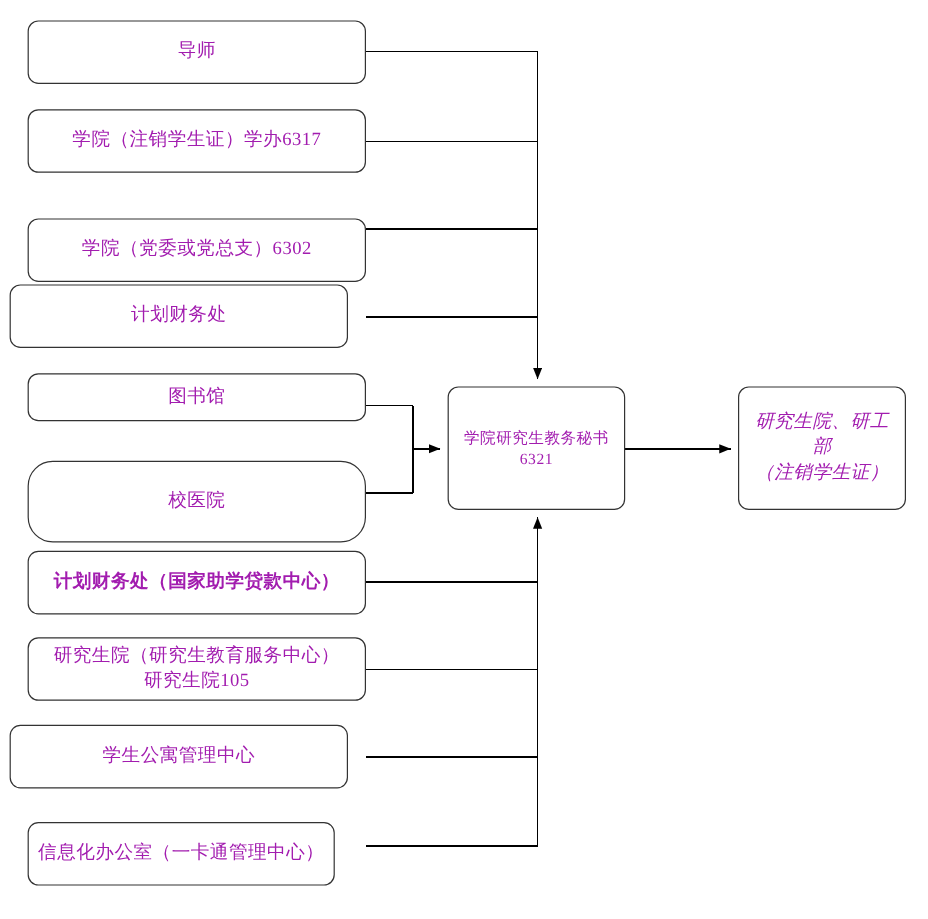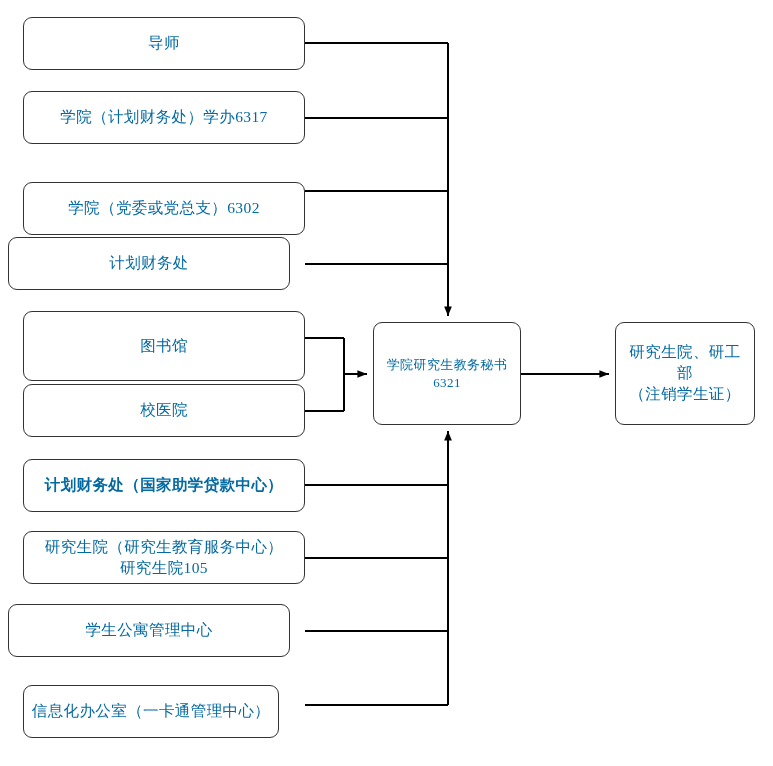--- a/index.html
+++ b/index.html
@@ -29,21 +29,21 @@
   .node {
     position: absolute;
     box-sizing: border-box;
     border: 1px solid #333333;
     border-radius: 9px;
     background: #ffffff;
     display: flex;
     align-items: center;
     justify-content: center;
     text-align: center;
-    color: #0369a1;
+    color: #a21caf;
     font-size: 15.5px;
     line-height: 1.35;
     letter-spacing: 0.4px;
     padding: 2px 6px;
     z-index: 2;
   }
   .node .label {
     display: block;
     white-space: pre-line;
   }
@@ -84,36 +84,36 @@
 
       <path d="M521,374 L609,374" marker-end="url(#arrowhead)"></path>
     </g>
   </svg>
 
   <div class="node" style="left:23px; top:17px; width:282px; height:53px;">
     <span class="label">导师</span>
   </div>
 
   <div class="node" style="left:23px; top:91px; width:282px; height:53px;">
-    <span class="label">学院（计划财务处）学办6317</span>
+    <span class="label">学院（注销学生证）学办6317</span>
   </div>
 
   <div class="node" style="left:23px; top:164px; width:282px; height:53px;margin-top:18px;">
     <span class="label">学院（党委或党总支）6302</span>
   </div>
 
   <div class="node" style="left:8px; top:237px; width:282px; height:53px;">
     <span class="label">计划财务处</span>
   </div>
 
-  <div class="node" style="left:23px; top:311px; width:282px; height:70px;">
+  <div class="node" style="left:23px; top:311px; width:282px; height:40px;">
     <span class="label">图书馆</span>
   </div>
 
-  <div class="node" style="left:23px; top:384px; width:282px; height:53px;">
+  <div class="node" style="left:23px; top:384px; width:282px; height:68px;border-radius:21px;">
     <span class="label">校医院</span>
   </div>
 
   <div class="node" style="left:23px; top:459px; width:282px; height:53px;font-weight:bold;">
     <span class="label">计划财务处（国家助学贷款中心）</span>
   </div>
 
   <div class="node" style="left:23px; top:531px; width:282px; height:53px;">
     <span class="label">研究生院（研究生教育服务中心）
 研究生院105</span>
@@ -124,18 +124,18 @@
   </div>
 
   <div class="node" style="left:23px; top:685px; width:256px; height:53px;align-items:center;">
     <span class="label">信息化办公室（一卡通管理中心）</span>
   </div>
 
   <div class="node center" style="left:373px; top:322px; width:148px; height:103px;">
     <span class="label">学院研究生教务秘书6321</span>
   </div>
 
-  <div class="node" style="left:615px; top:322px; width:140px; height:103px;">
+  <div class="node" style="left:615px; top:322px; width:140px; height:103px;font-style:italic;">
     <span class="label">研究生院、研工部
 （注销学生证）</span>
   </div>
 
 </div>
 
 </body></html>

